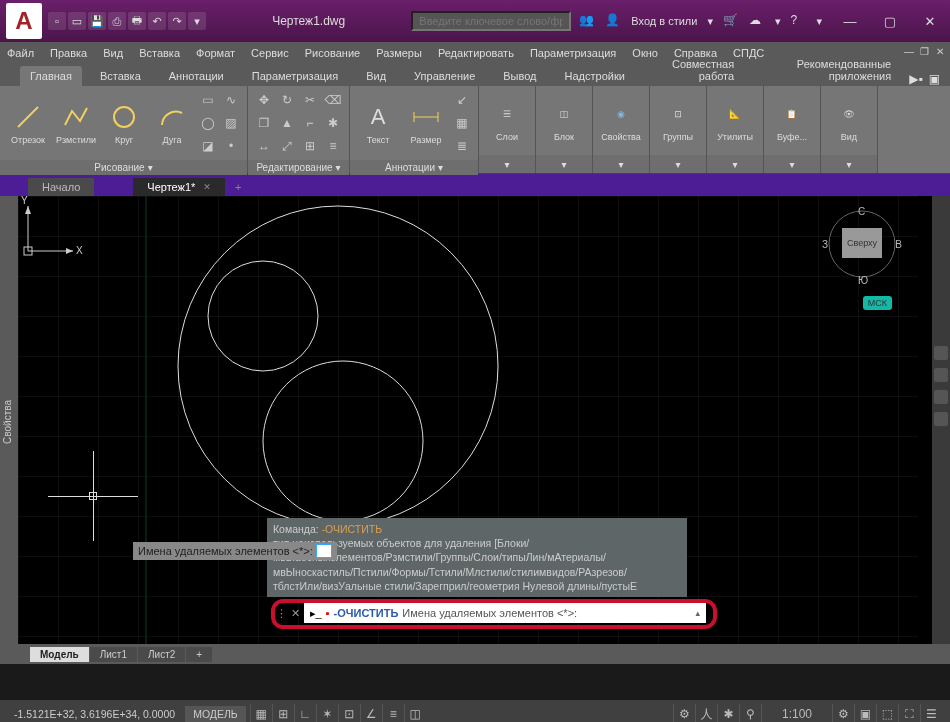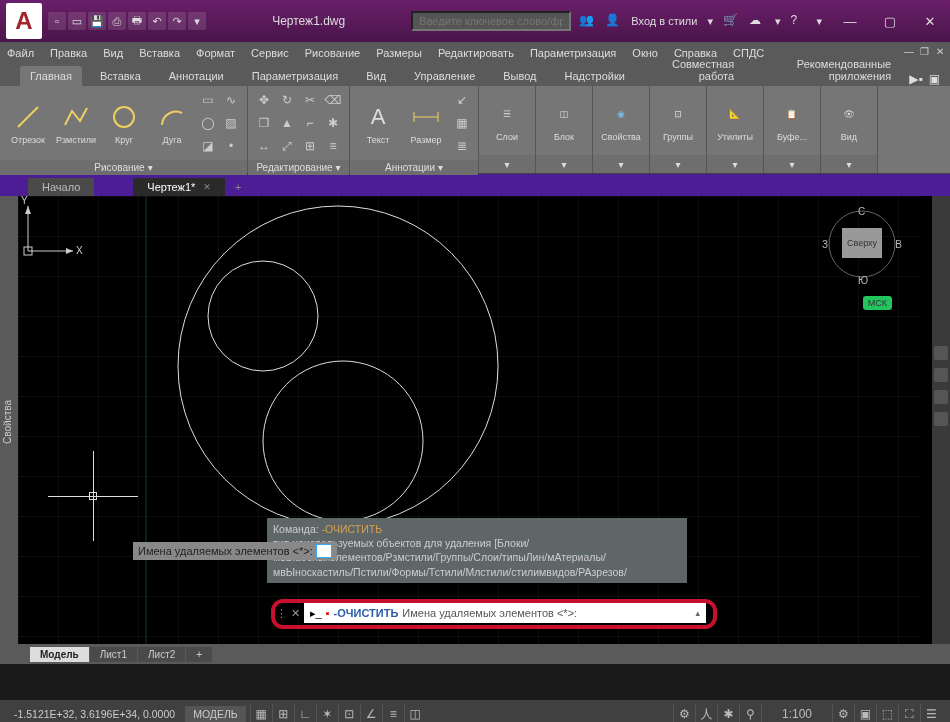--- a/index.html
+++ b/index.html
@@ -53,21 +53,21 @@
 .side-gutter-left { width:18px; background:#5a5a5a; }
 .side-gutter-right { width:18px; background:#3a3a3a; display:flex;flex-direction:column;align-items:center;gap:8px;padding-top:150px;}
 .side-gutter-right .tool{width:14px;height:14px;background:#555;border-radius:2px;}
 .prop-label { position:absolute; left:0; top:200px; writing-mode:vertical-rl; transform:rotate(180deg); font-size:10px;color:#ccc;background:#5a5a5a;padding:4px 2px; }
 .canvas { flex:1; position:relative; overflow:hidden; }
 .canvas svg { position:absolute; inset:0; }
 .ucs { position:absolute; left:18px; bottom:16px; }
 .viewcube { position:absolute; right:30px; top:10px; width:80px;height:80px; }
 .viewcube .cube{width:40px;height:30px;background:#999;position:absolute;left:20px;top:22px;display:flex;align-items:center;justify-content:center;font-size:9px;color:#333;}
 .viewcube .dir{position:absolute;font-size:10px;color:#bbb;}
-.ncs-badge { position:absolute; right:40px; top:100px; background:#22c55e;color:#333;font-size:9px;padding:2px 5px;border-radius:3px;}
+.ncs-badge { position:absolute; right:40px; top:100px; background:#14b8a6;color:#333;font-size:9px;padding:2px 5px;border-radius:3px;}
 
 
 .tooltip { position:absolute; left:115px; top:346px; background:#888;color:#222;font-size:11px;padding:2px 5px; z-index:5; display:flex;align-items:center;gap:3px;}
 .tooltip .tip-input{width:16px;height:14px;background:#fff;border:1px solid #3af;}
 
 
 .cmd-history { position:absolute; left:249px; top:322px; width:420px; background:#5f6668;color:#ccc;font-size:10.5px;font-family:Consolas,monospace; padding:4px 6px; line-height:1.35; z-index:3;}
 .cmd-history .orange{color:#d8a050;}
 
 
@@ -391,20 +391,21 @@
     <div class="tooltip">
       <span>Имена удаляемых элементов &lt;*&gt;:</span>
       <span class="tip-input"></span>
     </div>
 
     <div class="cmd-history">
       <div><span>Команда: </span><span class="orange">-ОЧИСТИТЬ</span></div>
       <div>      тип неиспользуемых объектов для удаления [Блоки/</div>
       <div>мвЫаосныхэлементов/Рзмстили/Группы/Слои/типыЛин/мАтериалы/</div>
       <div>мвЫноскастиль/Пстили/Формы/Тстили/Млстили/стилимвидов/РАзрезов/</div>
+      <div>тблстИли/визУальные стили/Зарегприл/геометрия Нулевой длины/пустыЕ</div>
     </div>
 
     <div class="cmd-highlight"></div>
     <div class="cmdline-wrap">
       <div class="handle">⋮</div>
       <div class="xbtn">✕</div>
       <div class="cmdline">
         <span>▸_</span>
         <span style="color:#d00;">▪</span>
         <span class="cmd-kw">-ОЧИСТИТЬ</span>

